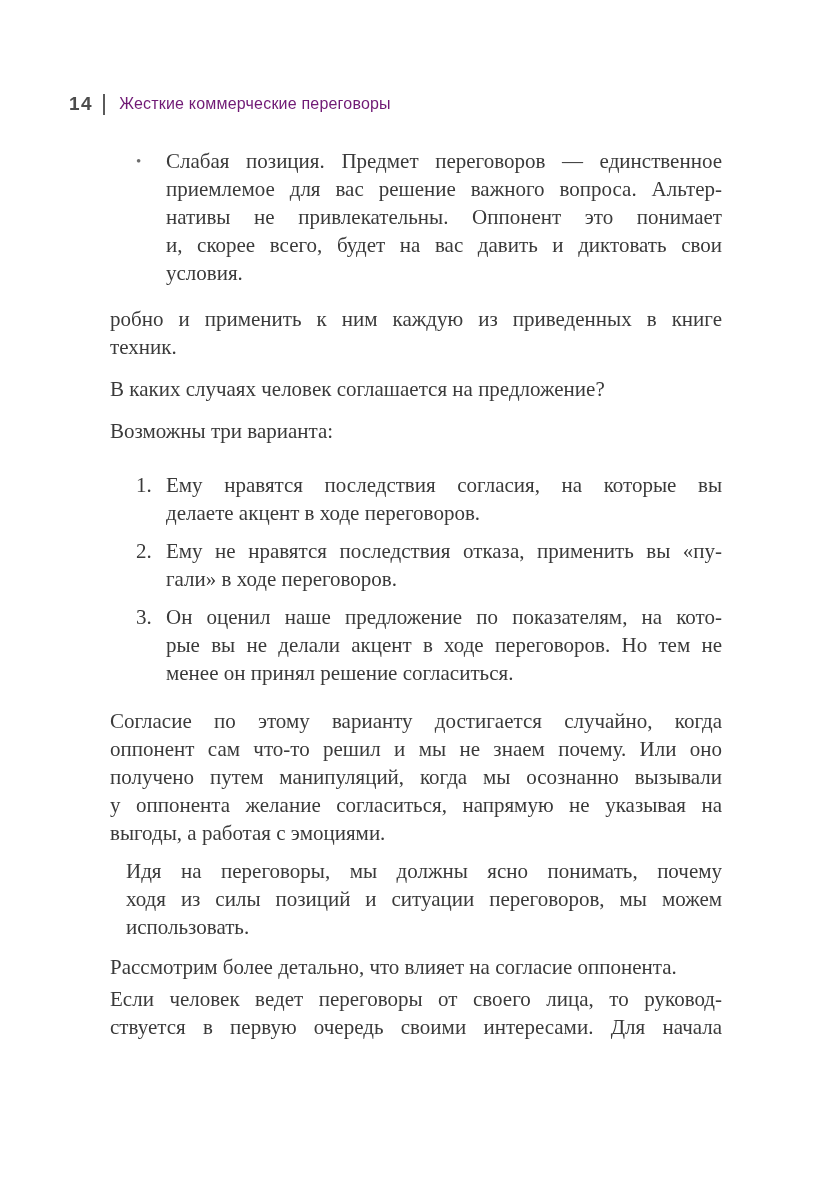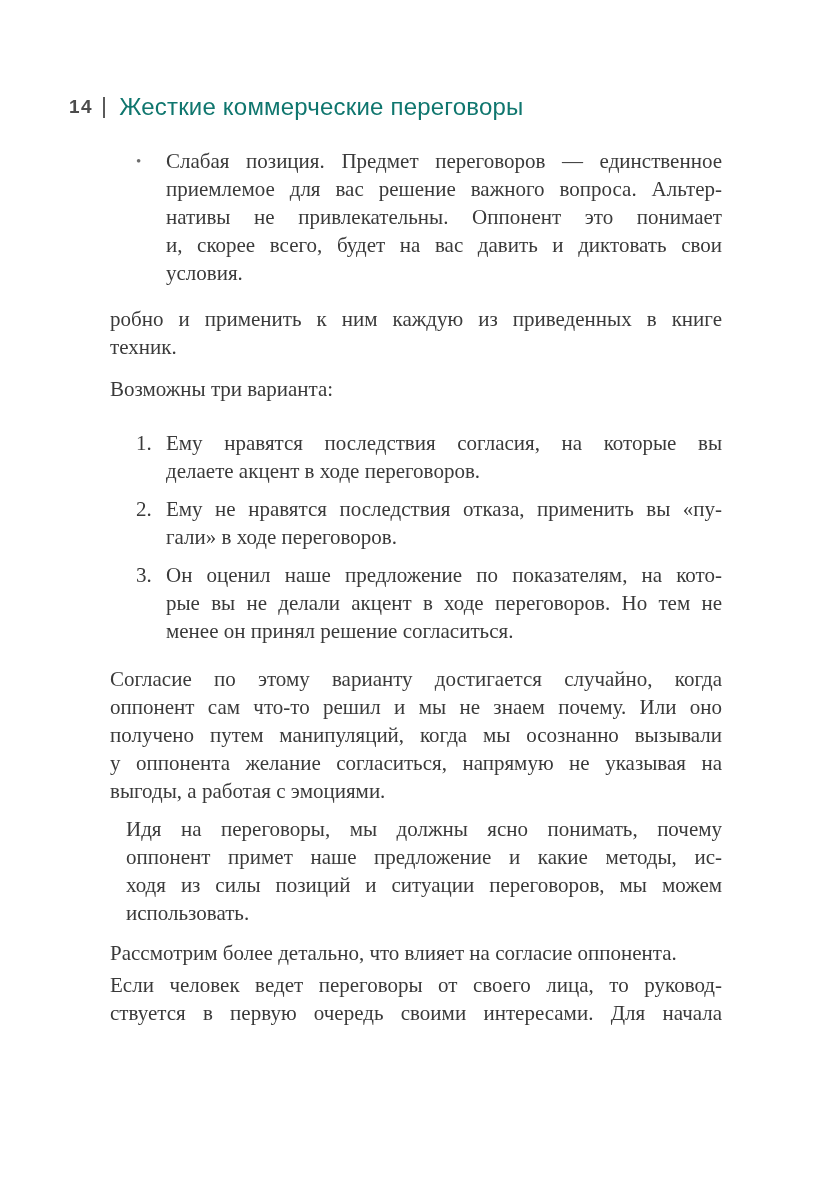--- a/index.html
+++ b/index.html
@@ -10,21 +10,21 @@
   }
   
   .header {
     position:absolute; top:93px; left:69px;
     display:flex; align-items:center;
     font-family:"Liberation Sans", sans-serif;
     justify-content:center;
   }
   .page-num { font-weight:bold; font-size:19px; color:#4c4c4c; letter-spacing:1.5px; }
   .hdr-divider { width:2px; height:21px; background:#5a5a5a; margin:0 14px 0 10px; }
-  .running-title { font-size:24px; color:#0f766e; letter-spacing:0.2px; }
+  .running-title { font-size:16px; color:#701a75; letter-spacing:0.2px; }
 
   
   .body-col {
     position:absolute; top:147px; left:110px; width:612px;
     font-size:21px; line-height:28px;
   }
   .line { text-align:justify; text-align-last:justify; }
   .line.last { text-align-last:left; }
 
   .bullet-row { display:flex; }
@@ -67,20 +67,23 @@
           <div class="line">и, скорее всего, будет на вас давить и диктовать свои</div>
           <div class="line last">условия.</div>
         </div>
     </div>
 
     <div class="p-intro lines">
         <div class="line">робно и применить к ним каждую из приведенных в книге</div>
         <div class="line last">техник.</div>
       </div>
 
+    <div class="p-question lines">
+        <div class="line last">В каких случаях человек соглашается на предложение?</div>
+      </div>
 
     <div class="p-lead lines">
         <div class="line last">Возможны три варианта:</div>
       </div>
 
     <ol class="variants">
       <li>
         <span class="num-col">1.</span>
         <div class="lines">
             <div class="line">Ему нравятся последствия согласия, на которые вы</div>
@@ -107,21 +110,20 @@
     <div class="p-agree lines">
         <div class="line">Согласие по этому варианту достигается случайно, когда</div>
         <div class="line">оппонент сам что-то решил и мы не знаем почему. Или оно</div>
         <div class="line">получено путем манипуляций, когда мы осознанно вызывали</div>
         <div class="line">у оппонента желание согласиться, напрямую не указывая на</div>
         <div class="line last">выгоды, а работая с эмоциями.</div>
       </div>
 
     <div class="p-going lines">
         <div class="line">Идя на переговоры, мы должны ясно понимать, почему</div>
-        <div class="line">оппонент примет наше предложение и какие методы, ис-</div>
         <div class="line">ходя из силы позиций и ситуации переговоров, мы можем</div>
         <div class="line last">использовать.</div>
       </div>
 
     <div class="p-consider lines">
         <div class="line last">Рассмотрим более детально, что влияет на согласие оппонента.</div>
       </div>
 
     <div class="p-final lines">
         <div class="line">Если человек ведет переговоры от своего лица, то руковод-</div>

